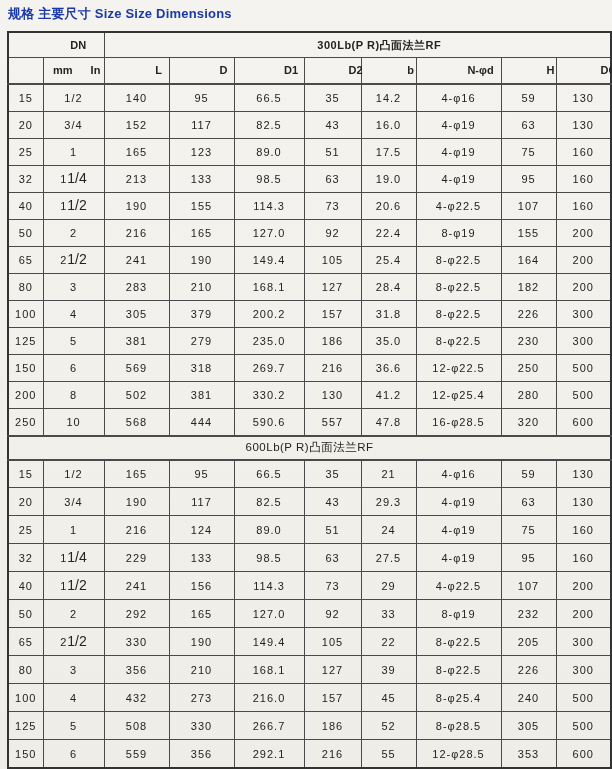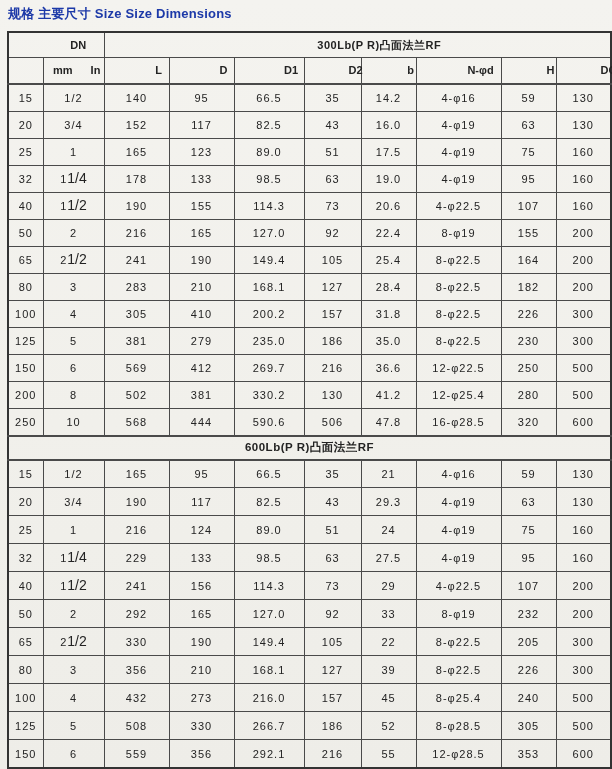--- a/index.html
+++ b/index.html
@@ -25,21 +25,21 @@
   table.dim th, table.dim td {
     border: 1px solid #4a4a4a;
     text-align: center; vertical-align: middle;
     padding: 0; color: #232323;
     font-size: 11px; line-height: 1.1;
   }
   table.dim th { font-weight: bold; padding-left: 44px; }
   tr.r-group th { height: 24px; }
   tr.r-cols th { height: 25px; border-bottom-width: 2px; }
   tr.r-band td {
-    height: 22px; font-weight: bold; font-size: 11.5px;
+    height: 22px; font-weight: normal; font-size: 11.5px;
     border-top-width: 2px; border-bottom-width: 2px;
     letter-spacing: 0.5px;
   }
   tbody.s300 tr { height: 27px; }
   tbody.s600 tr { height: 28px; }
   td.num { letter-spacing: 1px; font-weight: 400; }
   small.frac { font-size: 14px; letter-spacing: 0; vertical-align: baseline; }
   .cn { letter-spacing: 0.5px; }
 </style>
 </head>
@@ -111,21 +111,21 @@
         <td class="num">89.0</td>
         <td class="num">51</td>
         <td class="num">17.5</td>
         <td class="num">4-φ19</td>
         <td class="num">75</td>
         <td class="num">160</td>
       </tr>
       <tr>
         <td class="num">32</td>
         <td class="num">1<small class="frac">1/4</small></td>
-        <td class="num">178</td>
+        <td class="num">213</td>
         <td class="num">133</td>
         <td class="num">98.5</td>
         <td class="num">63</td>
         <td class="num">19.0</td>
         <td class="num">4-φ19</td>
         <td class="num">95</td>
         <td class="num">160</td>
       </tr>
       <tr>
         <td class="num">40</td>
@@ -172,21 +172,21 @@
         <td class="num">127</td>
         <td class="num">28.4</td>
         <td class="num">8-φ22.5</td>
         <td class="num">182</td>
         <td class="num">200</td>
       </tr>
       <tr>
         <td class="num">100</td>
         <td class="num">4</td>
         <td class="num">305</td>
-        <td class="num">410</td>
+        <td class="num">379</td>
         <td class="num">200.2</td>
         <td class="num">157</td>
         <td class="num">31.8</td>
         <td class="num">8-φ22.5</td>
         <td class="num">226</td>
         <td class="num">300</td>
       </tr>
       <tr>
         <td class="num">125</td>
         <td class="num">5</td>
@@ -196,21 +196,21 @@
         <td class="num">186</td>
         <td class="num">35.0</td>
         <td class="num">8-φ22.5</td>
         <td class="num">230</td>
         <td class="num">300</td>
       </tr>
       <tr>
         <td class="num">150</td>
         <td class="num">6</td>
         <td class="num">569</td>
-        <td class="num">412</td>
+        <td class="num">318</td>
         <td class="num">269.7</td>
         <td class="num">216</td>
         <td class="num">36.6</td>
         <td class="num">12-φ22.5</td>
         <td class="num">250</td>
         <td class="num">500</td>
       </tr>
       <tr>
         <td class="num">200</td>
         <td class="num">8</td>
@@ -222,21 +222,21 @@
         <td class="num">12-φ25.4</td>
         <td class="num">280</td>
         <td class="num">500</td>
       </tr>
       <tr>
         <td class="num">250</td>
         <td class="num">10</td>
         <td class="num">568</td>
         <td class="num">444</td>
         <td class="num">590.6</td>
-        <td class="num">506</td>
+        <td class="num">557</td>
         <td class="num">47.8</td>
         <td class="num">16-φ28.5</td>
         <td class="num">320</td>
         <td class="num">600</td>
       </tr>
     </tbody>
   <tbody>
     <tr class="r-band">
       <td colspan="10" class="cn">600Lb(P R)凸面法兰RF</td>
     </tr>

